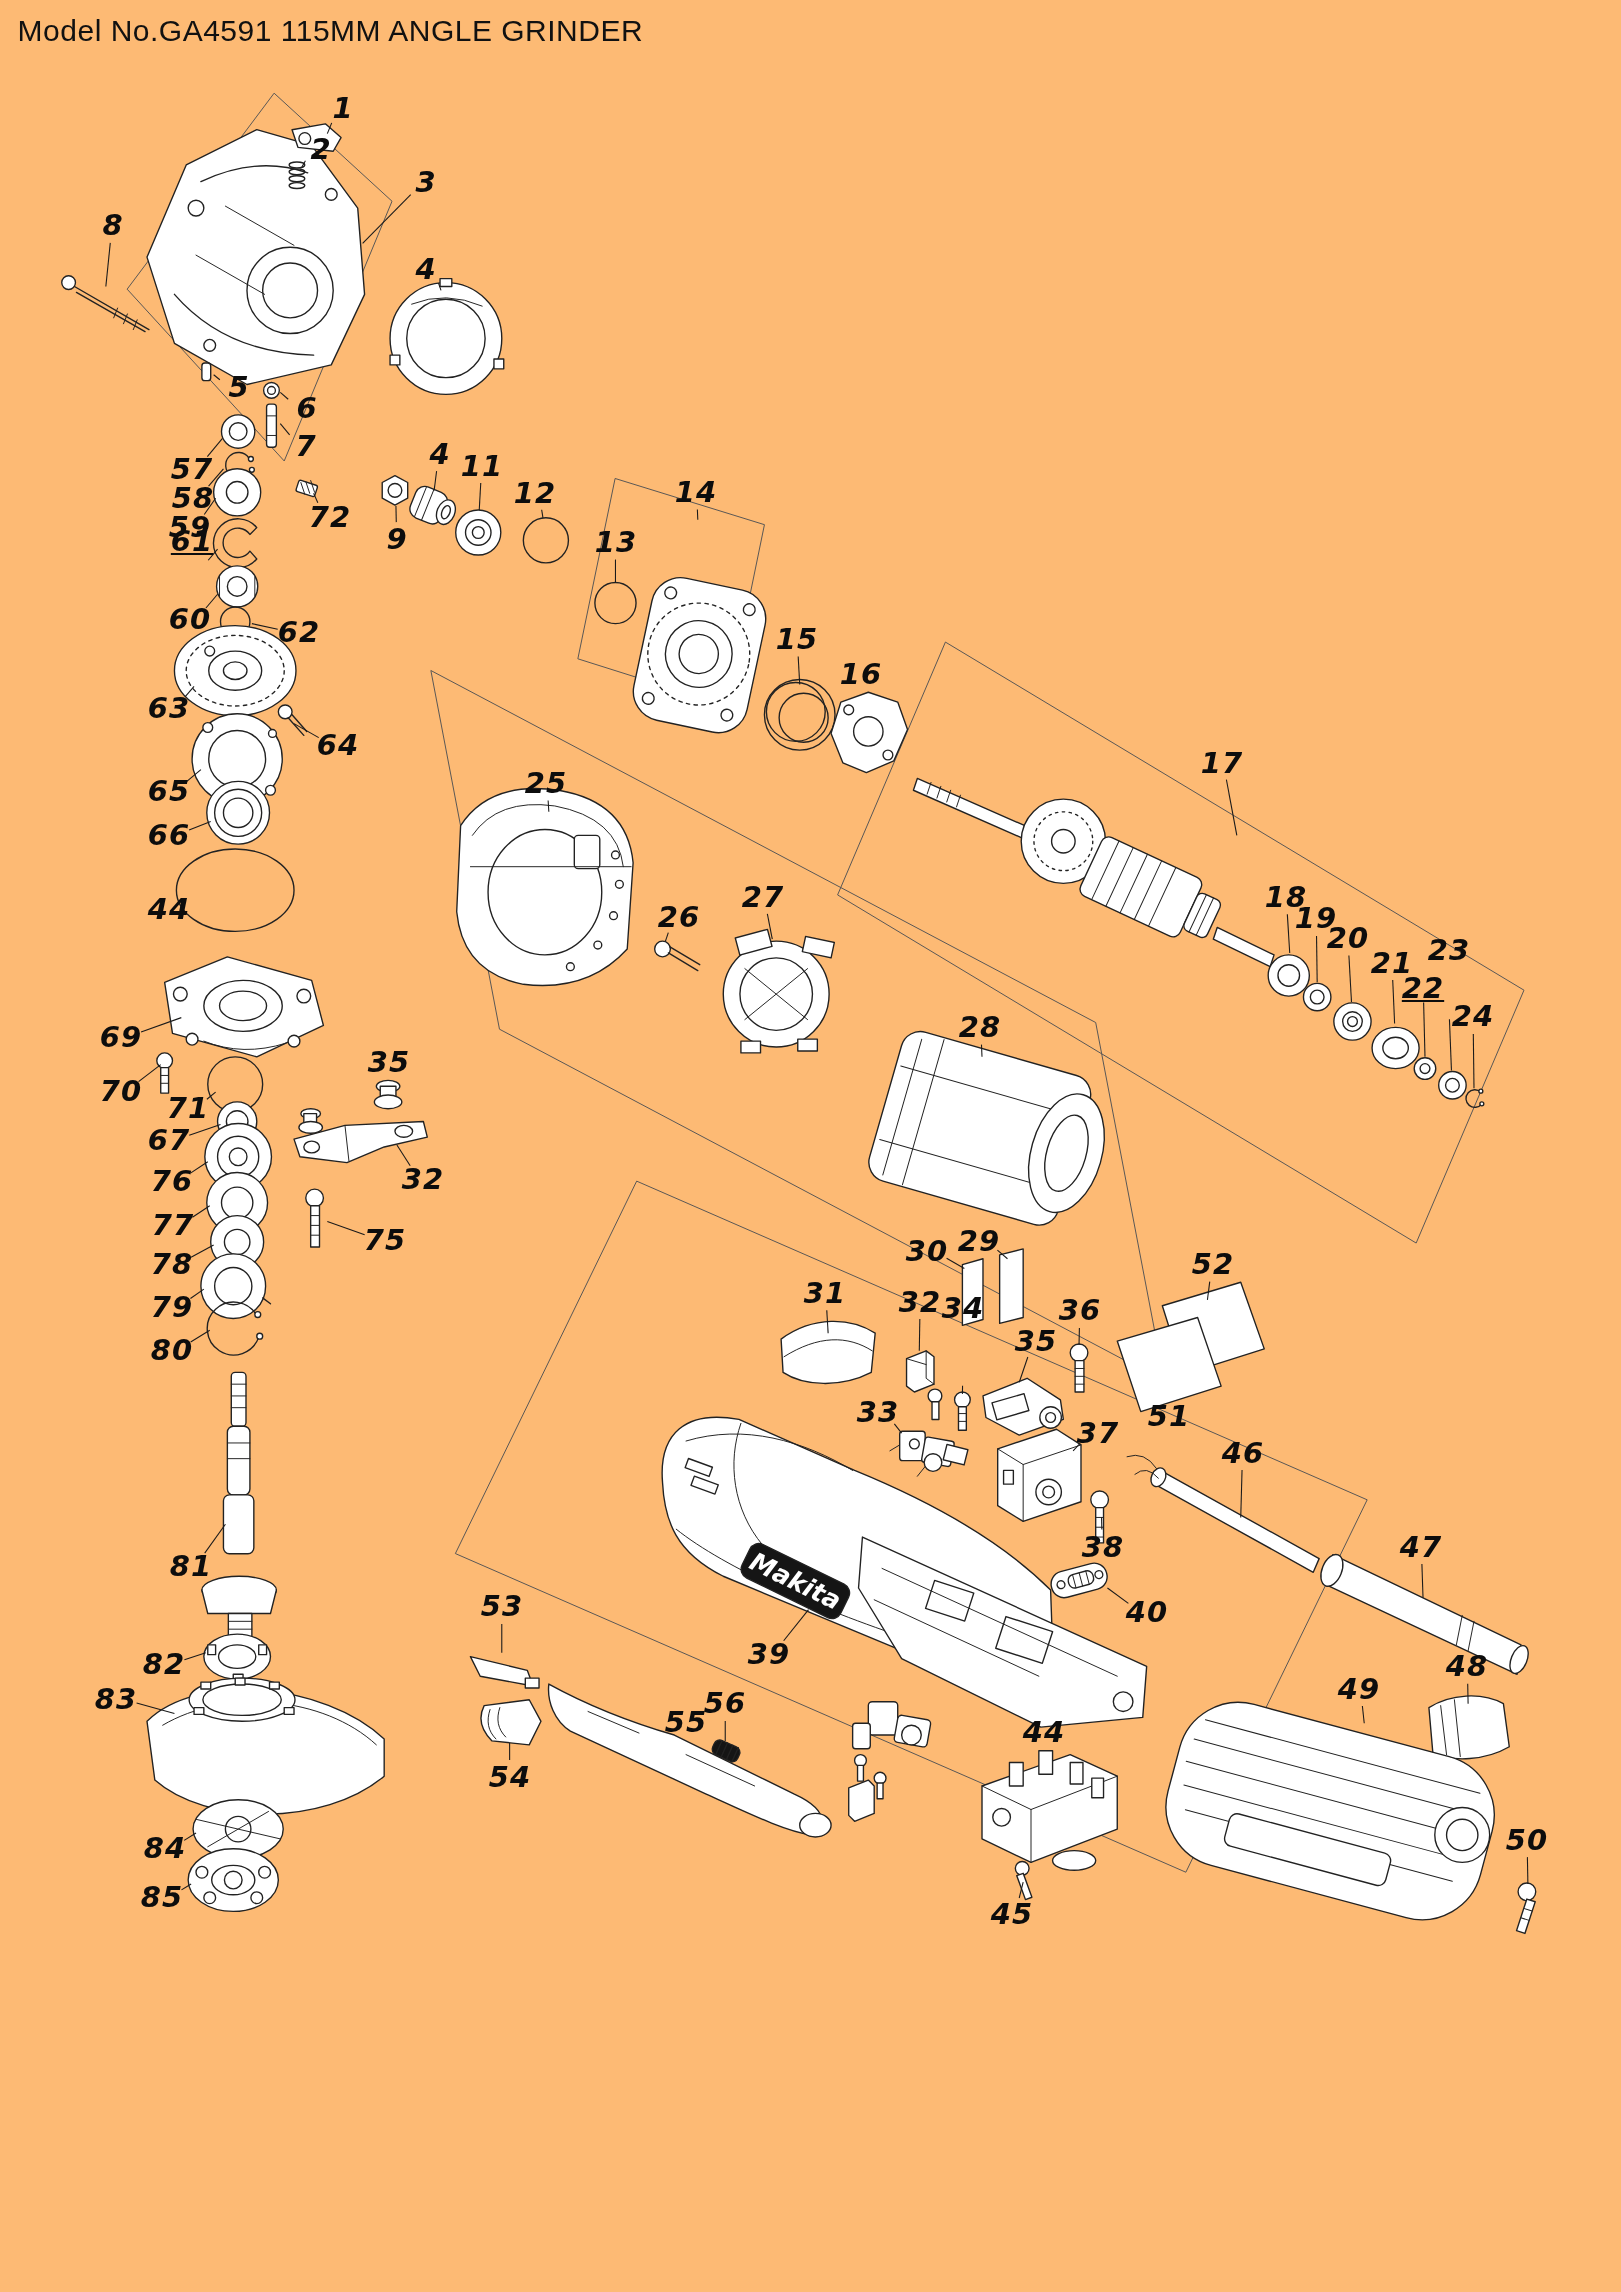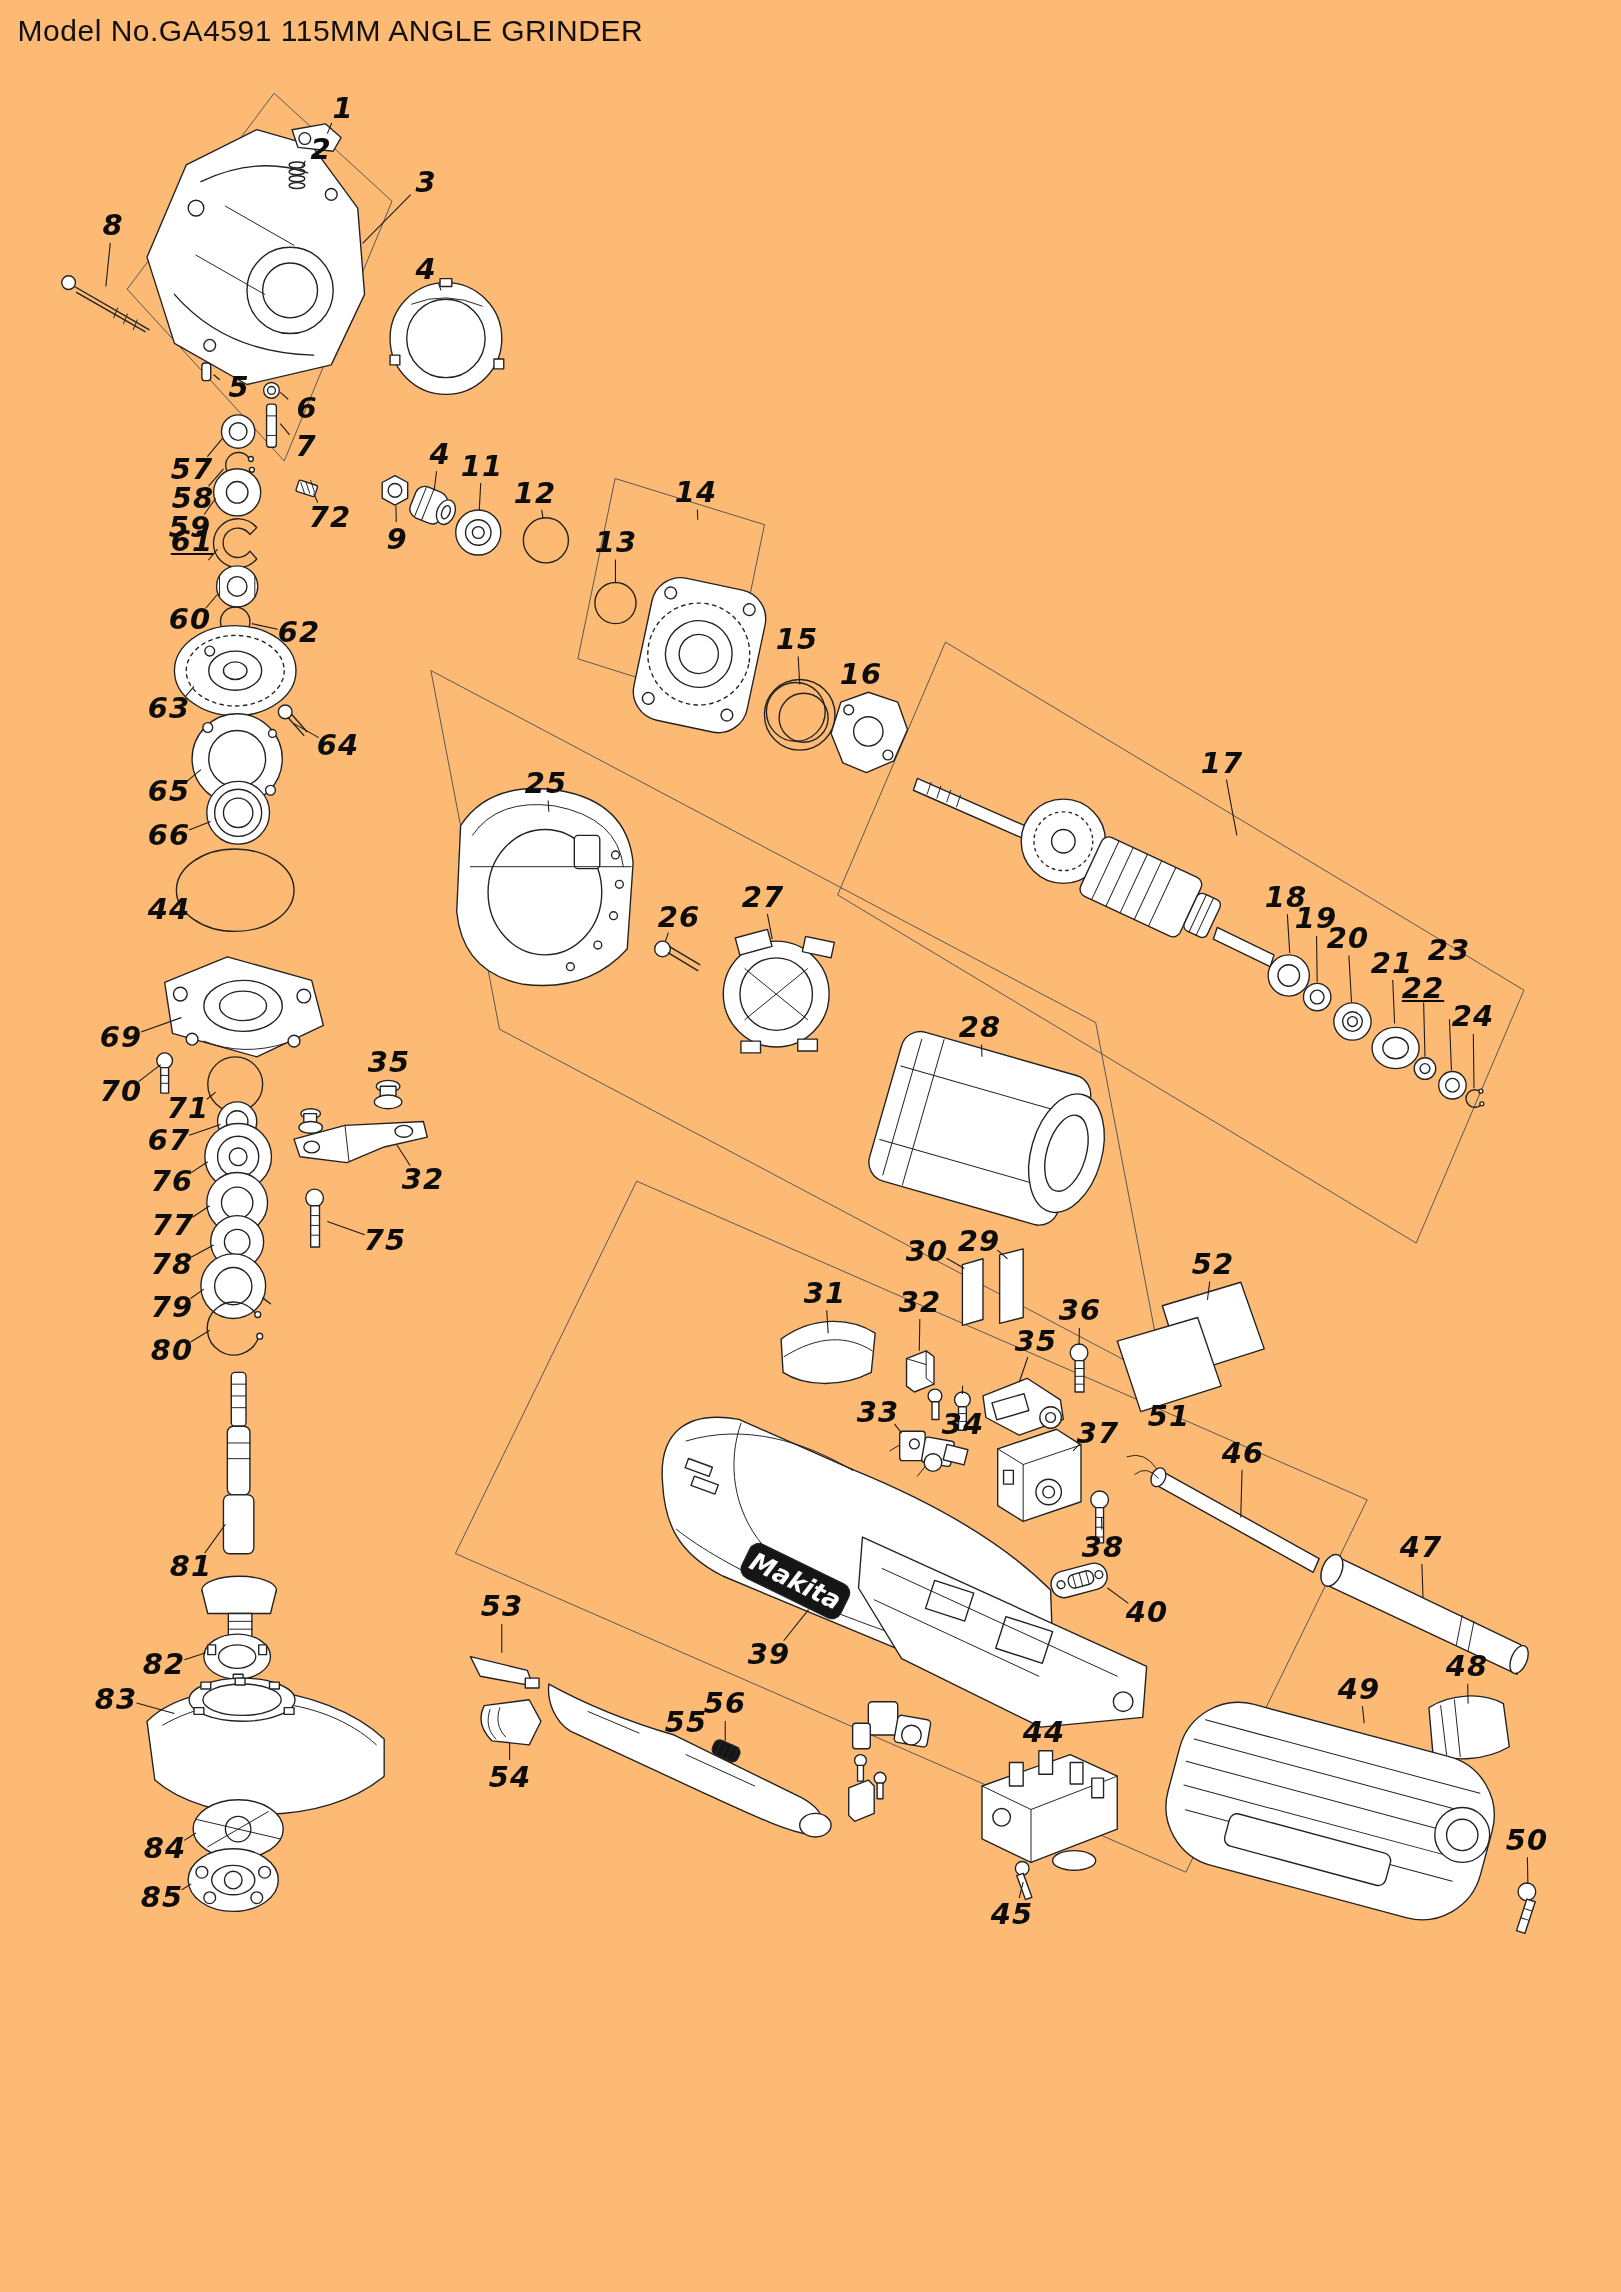--- a/index.html
+++ b/index.html
@@ -711,21 +711,21 @@
       <div class="part-label" data-name="part-label-24" style="left: 1473px; top: 1016px;">24</div>
       <div class="part-label" data-name="part-label-25" style="left: 546px; top: 783px;">25</div>
       <div class="part-label" data-name="part-label-26" style="left: 679px; top: 917px;">26</div>
       <div class="part-label" data-name="part-label-27" style="left: 763px; top: 897px;">27</div>
       <div class="part-label" data-name="part-label-28" style="left: 980px; top: 1027px;">28</div>
       <div class="part-label" data-name="part-label-29" style="left: 979px; top: 1241px;">29</div>
       <div class="part-label" data-name="part-label-30" style="left: 927px; top: 1251px;">30</div>
       <div class="part-label" data-name="part-label-31" style="left: 825px; top: 1293px;">31</div>
       <div class="part-label" data-name="part-label-32" style="left: 920px; top: 1302px;">32</div>
       <div class="part-label" data-name="part-label-33" style="left: 878px; top: 1412px;">33</div>
-      <div class="part-label" data-name="part-label-34" style="left: 963px; top: 1424px;">34</div>
+      <div class="part-label" data-name="part-label-34" style="left: 963px; top: 1308px;">34</div>
       <div class="part-label" data-name="part-label-35" style="left: 1036px; top: 1341px;">35</div>
       <div class="part-label" data-name="part-label-36" style="left: 1080px; top: 1310px;">36</div>
       <div class="part-label" data-name="part-label-37" style="left: 1098px; top: 1433px;">37</div>
       <div class="part-label" data-name="part-label-38" style="left: 1103px; top: 1547px;">38</div>
       <div class="part-label" data-name="part-label-39" style="left: 769px; top: 1654px;">39</div>
       <div class="part-label" data-name="part-label-40" style="left: 1147px; top: 1612px;">40</div>
       <div class="part-label" data-name="part-label-44" style="left: 1044px; top: 1732px;">44</div>
       <div class="part-label" data-name="part-label-45" style="left: 1012px; top: 1914px;">45</div>
       <div class="part-label" data-name="part-label-46" style="left: 1243px; top: 1453px;">46</div>
       <div class="part-label" data-name="part-label-47" style="left: 1421px; top: 1547px;">47</div>

